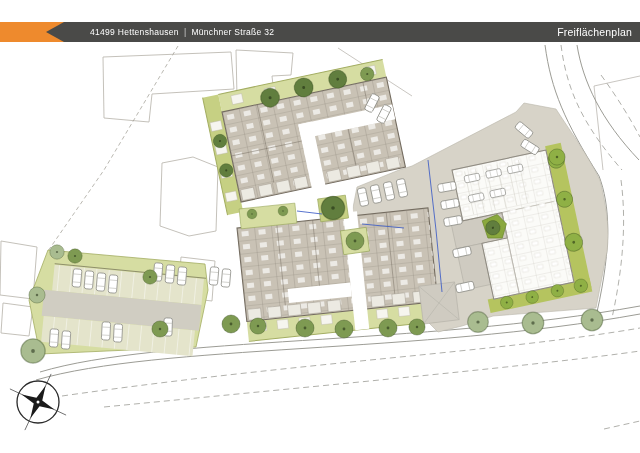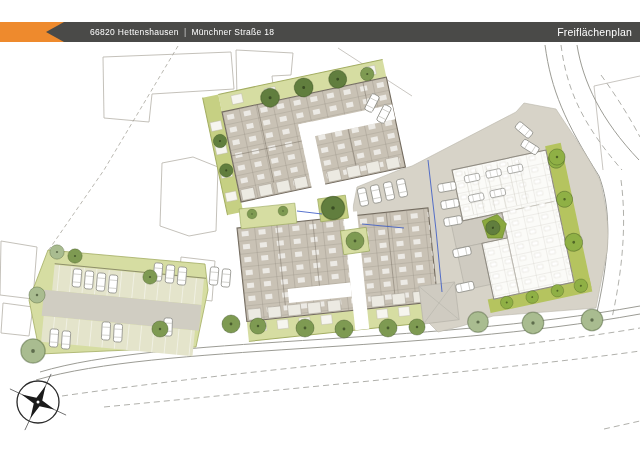--- a/index.html
+++ b/index.html
@@ -45,21 +45,21 @@
   .tree-b{color:var(--tree_bright,#8fb045);}
 </style>
 </head>
 <body>
 
 <div class="stage">
 
   
   <div class="accent"></div>
   <div class="bar">
-    <span class="bar-left"><span>66820 Hettenshausen</span><span class="sep">|</span><span>Münchner Straße 18</span></span>
+    <span class="bar-left"><span>41499 Hettenshausen</span><span class="sep">|</span><span>Münchner Straße 32</span></span>
     <span class="bar-right">Freiflächenplan</span>
   </div>
 
   
   <svg width="640" height="453" viewBox="0 0 640 453">
     <defs>
       <g id="car">
         <rect x="-9" y="-4.2" width="18" height="8.4" rx="2.2" fill="#ffffff" stroke="#8d8d87" stroke-width="0.8"></rect>
         <line x1="-3.8" y1="-4" x2="-3.8" y2="4" stroke="#b6b6b0" stroke-width="0.6"></line>
         <line x1="4.2" y1="-4" x2="4.2" y2="4" stroke="#b6b6b0" stroke-width="0.6"></line>

